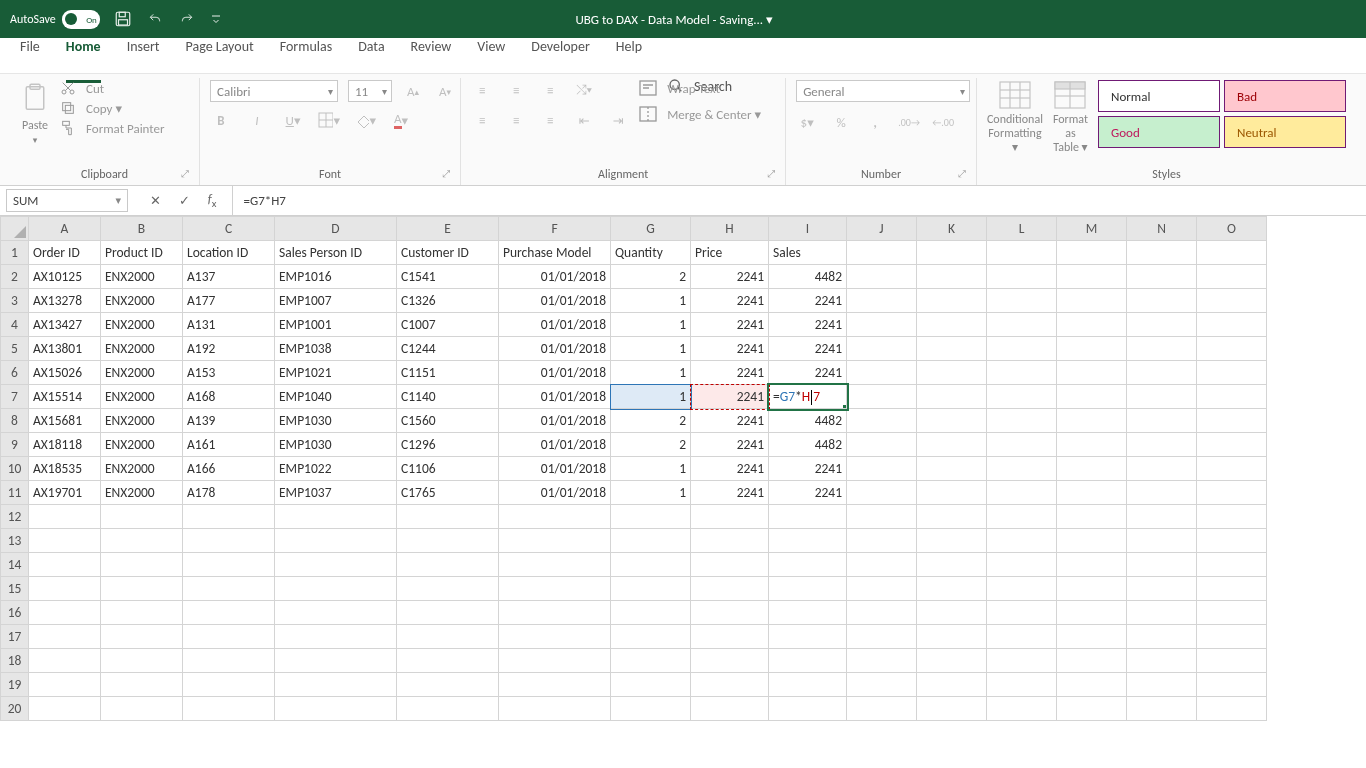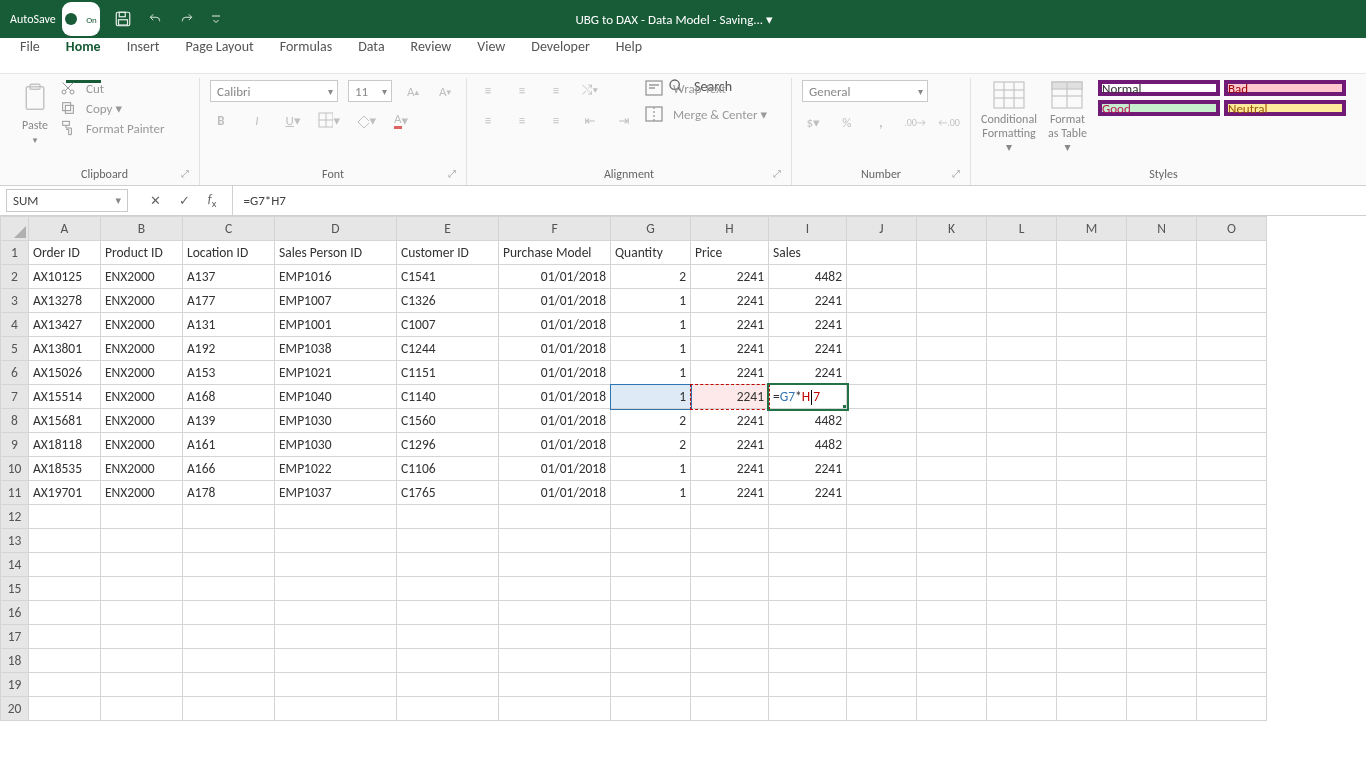--- a/index.html
+++ b/index.html
@@ -2,21 +2,21 @@
 <html><head>
 <meta charset="utf-8">
 <style>
 * { margin: 0; padding: 0; box-sizing: border-box; font-family: "Segoe UI", Calibri, sans-serif; }
 body { background: #fff; overflow: hidden; font-size: 13px; color: #444; }
 
 
 .titlebar { height: 38px; background: #185c37; color: #fff; display: flex; align-items: center; padding: 0 10px; position: relative; }
 .titlebar .left { display: flex; align-items: center; gap: 14px; z-index: 1; }
 .titlebar .autosave { display: flex; align-items: center; gap: 6px; font-size: 12px; }
-.titlebar .toggle { width: 38px; height: 34px; border-radius: 9px; background: #fff; position: relative; display: flex; align-items: center; justify-content: flex-end; padding: 0 3px; color: #185c37; font-size: 9px; }
+.titlebar .toggle { width: 38px; height: 19px; border-radius: 9px; background: #fff; position: relative; display: flex; align-items: center; justify-content: flex-end; padding: 0 3px; color: #185c37; font-size: 9px; }
 .titlebar .toggle::before { content: ""; width: 12px; height: 12px; border-radius: 50%; background: #185c37; position: absolute; left: 3px; }
 .titlebar .qicon { color: #fff; opacity: .9; }
 .titlebar svg { display: block; }
 .titlebar .center { position: absolute; left: 0; right: 18px; text-align: center; font-size: 13px; }
 
 
 .tabs { height: 36px; display: flex; gap: 26px; padding: 0 20px; border-bottom: 1px solid #e6e6e6; font-size: 14px; color: #555; }
 .tabs .tab { cursor: pointer; }
 .tabs .tab.active { color: #185c37; font-weight: 600; border-bottom: 3px solid #185c37; padding-bottom: 7px; margin-bottom: -10px; }
 .tabs .search { display: flex; align-items: center; gap: 10px; color: #555; margin-top: 48px; }
@@ -28,21 +28,21 @@
 .group .body { flex: 1; display: flex; align-items: flex-start; gap: 10px; color: #999; }
 .group .label { text-align: center; font-size: 12px; color: #666; padding: 2px 0; position: relative; }
 .group .label .dlaunch { position: absolute; right: 0; bottom: 3px; font-size: 10px; color: #999; }
 .vstack { display: flex; flex-direction: column; gap: 4px; font-size: 13px; color: #999; }
 .hrow { display: flex; gap: 10px; align-items: center; }
 .bigbtn { display: flex; flex-direction: column; align-items: center; gap: 2px; font-size: 12px; color: #888; }
 .bigbtn svg { opacity: .55; }
 .ddl { border: 1px solid #c9c9c9; background: #fff; height: 22px; font-size: 13px; color: #888; padding: 0 16px 0 6px; display: inline-flex; align-items: center; position: relative; }
 .ddl::after { content: "▾"; position: absolute; right: 4px; font-size: 10px; color: #888; }
 .iconbtn { width: 22px; height: 20px; display: inline-flex; align-items: center; justify-content: center; opacity: .6; }
-.stylecell { border: 4px solid #701a75; width: 122px; height: 16px; padding: 2px 0; font-size: 13px; display: flex; align-items: center; background: #fff; }
+.stylecell { border: 1px solid #701a75; width: 122px; height: 32px; padding: 2px 12px; font-size: 13px; display: flex; align-items: center; background: #fff; }
 .stylecell.normal { color: #333; }
 .stylecell.bad { background: #ffc7ce; color: #9c0006; }
 .stylecell.good { background: #c6efce; color: #be185d; }
 .stylecell.neutral { background: #ffeb9c; color: #9c5700; }
 
 
 .fbar { height: 30px; border-bottom: 1px solid #d0d0d0; display: flex; align-items: stretch; font-size: 13px; }
 .namebox { width: 122px; border: 1px solid #c9c9c9; margin: 3px 6px; display: flex; align-items: center; padding: 0 6px; position: relative; background: #fff; }
 .namebox::after { content: "▾"; position: absolute; right: 6px; color: #888; font-size: 11px; }
 .fbar .btns { display: flex; align-items: center; gap: 18px; padding: 0 16px; border-right: 1px solid #d0d0d0; color: #666; }
@@ -231,21 +231,21 @@
             </svg>
           <span>Merge &amp; Center  ▾</span>
         </div>
       </div>
     </div>
     <div class="label"><span>Alignment</span><span class="dlaunch">⤢</span></div>
   </div>
 
   <div class="group" style="min-width:170px">
     <div class="body" style="flex-direction:column;gap:10px;align-items:flex-start">
-      <span class="ddl" style="width:126px">General</span>
+      <span class="ddl" style="width:174px">General</span>
       <div class="hrow" style="gap:12px">
         <span class="iconbtn">$▾</span>
         <span class="iconbtn">%</span>
         <span class="iconbtn">
             <b>,</b>
           </span>
         <span class="iconbtn" style="font-size:10px">.00→</span>
         <span class="iconbtn" style="font-size:10px">←.00</span>
       </div>
     </div>

